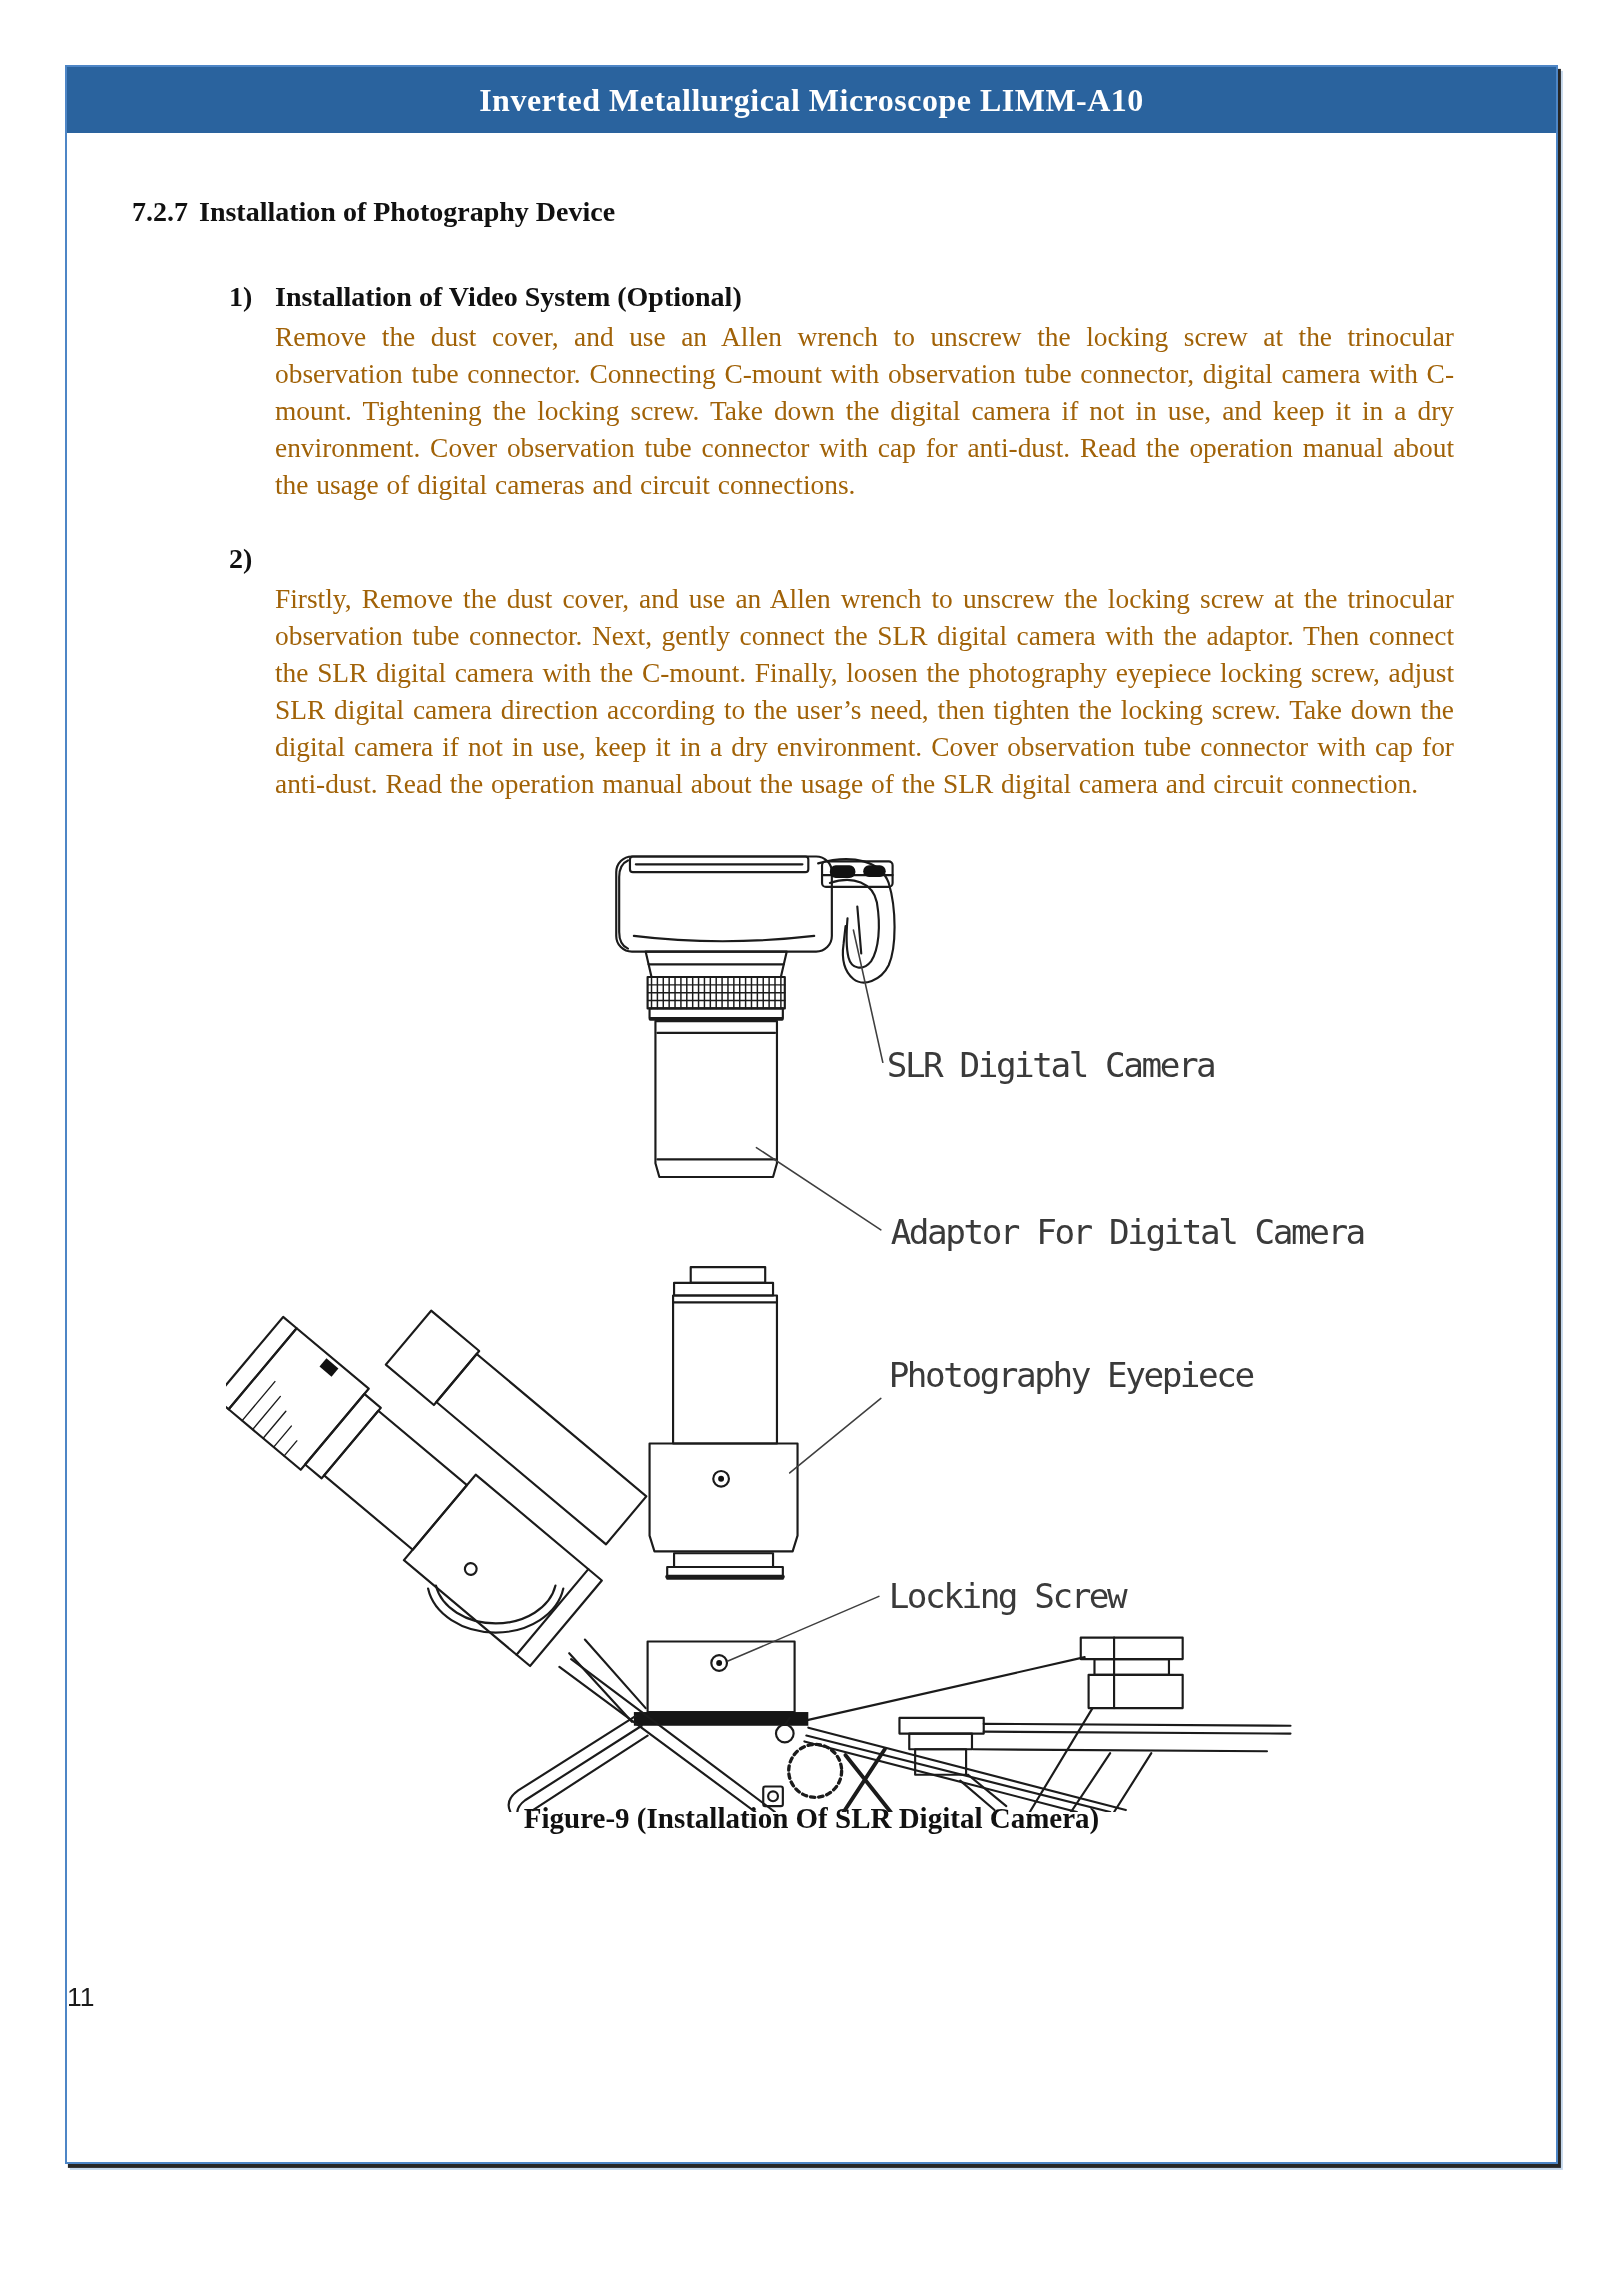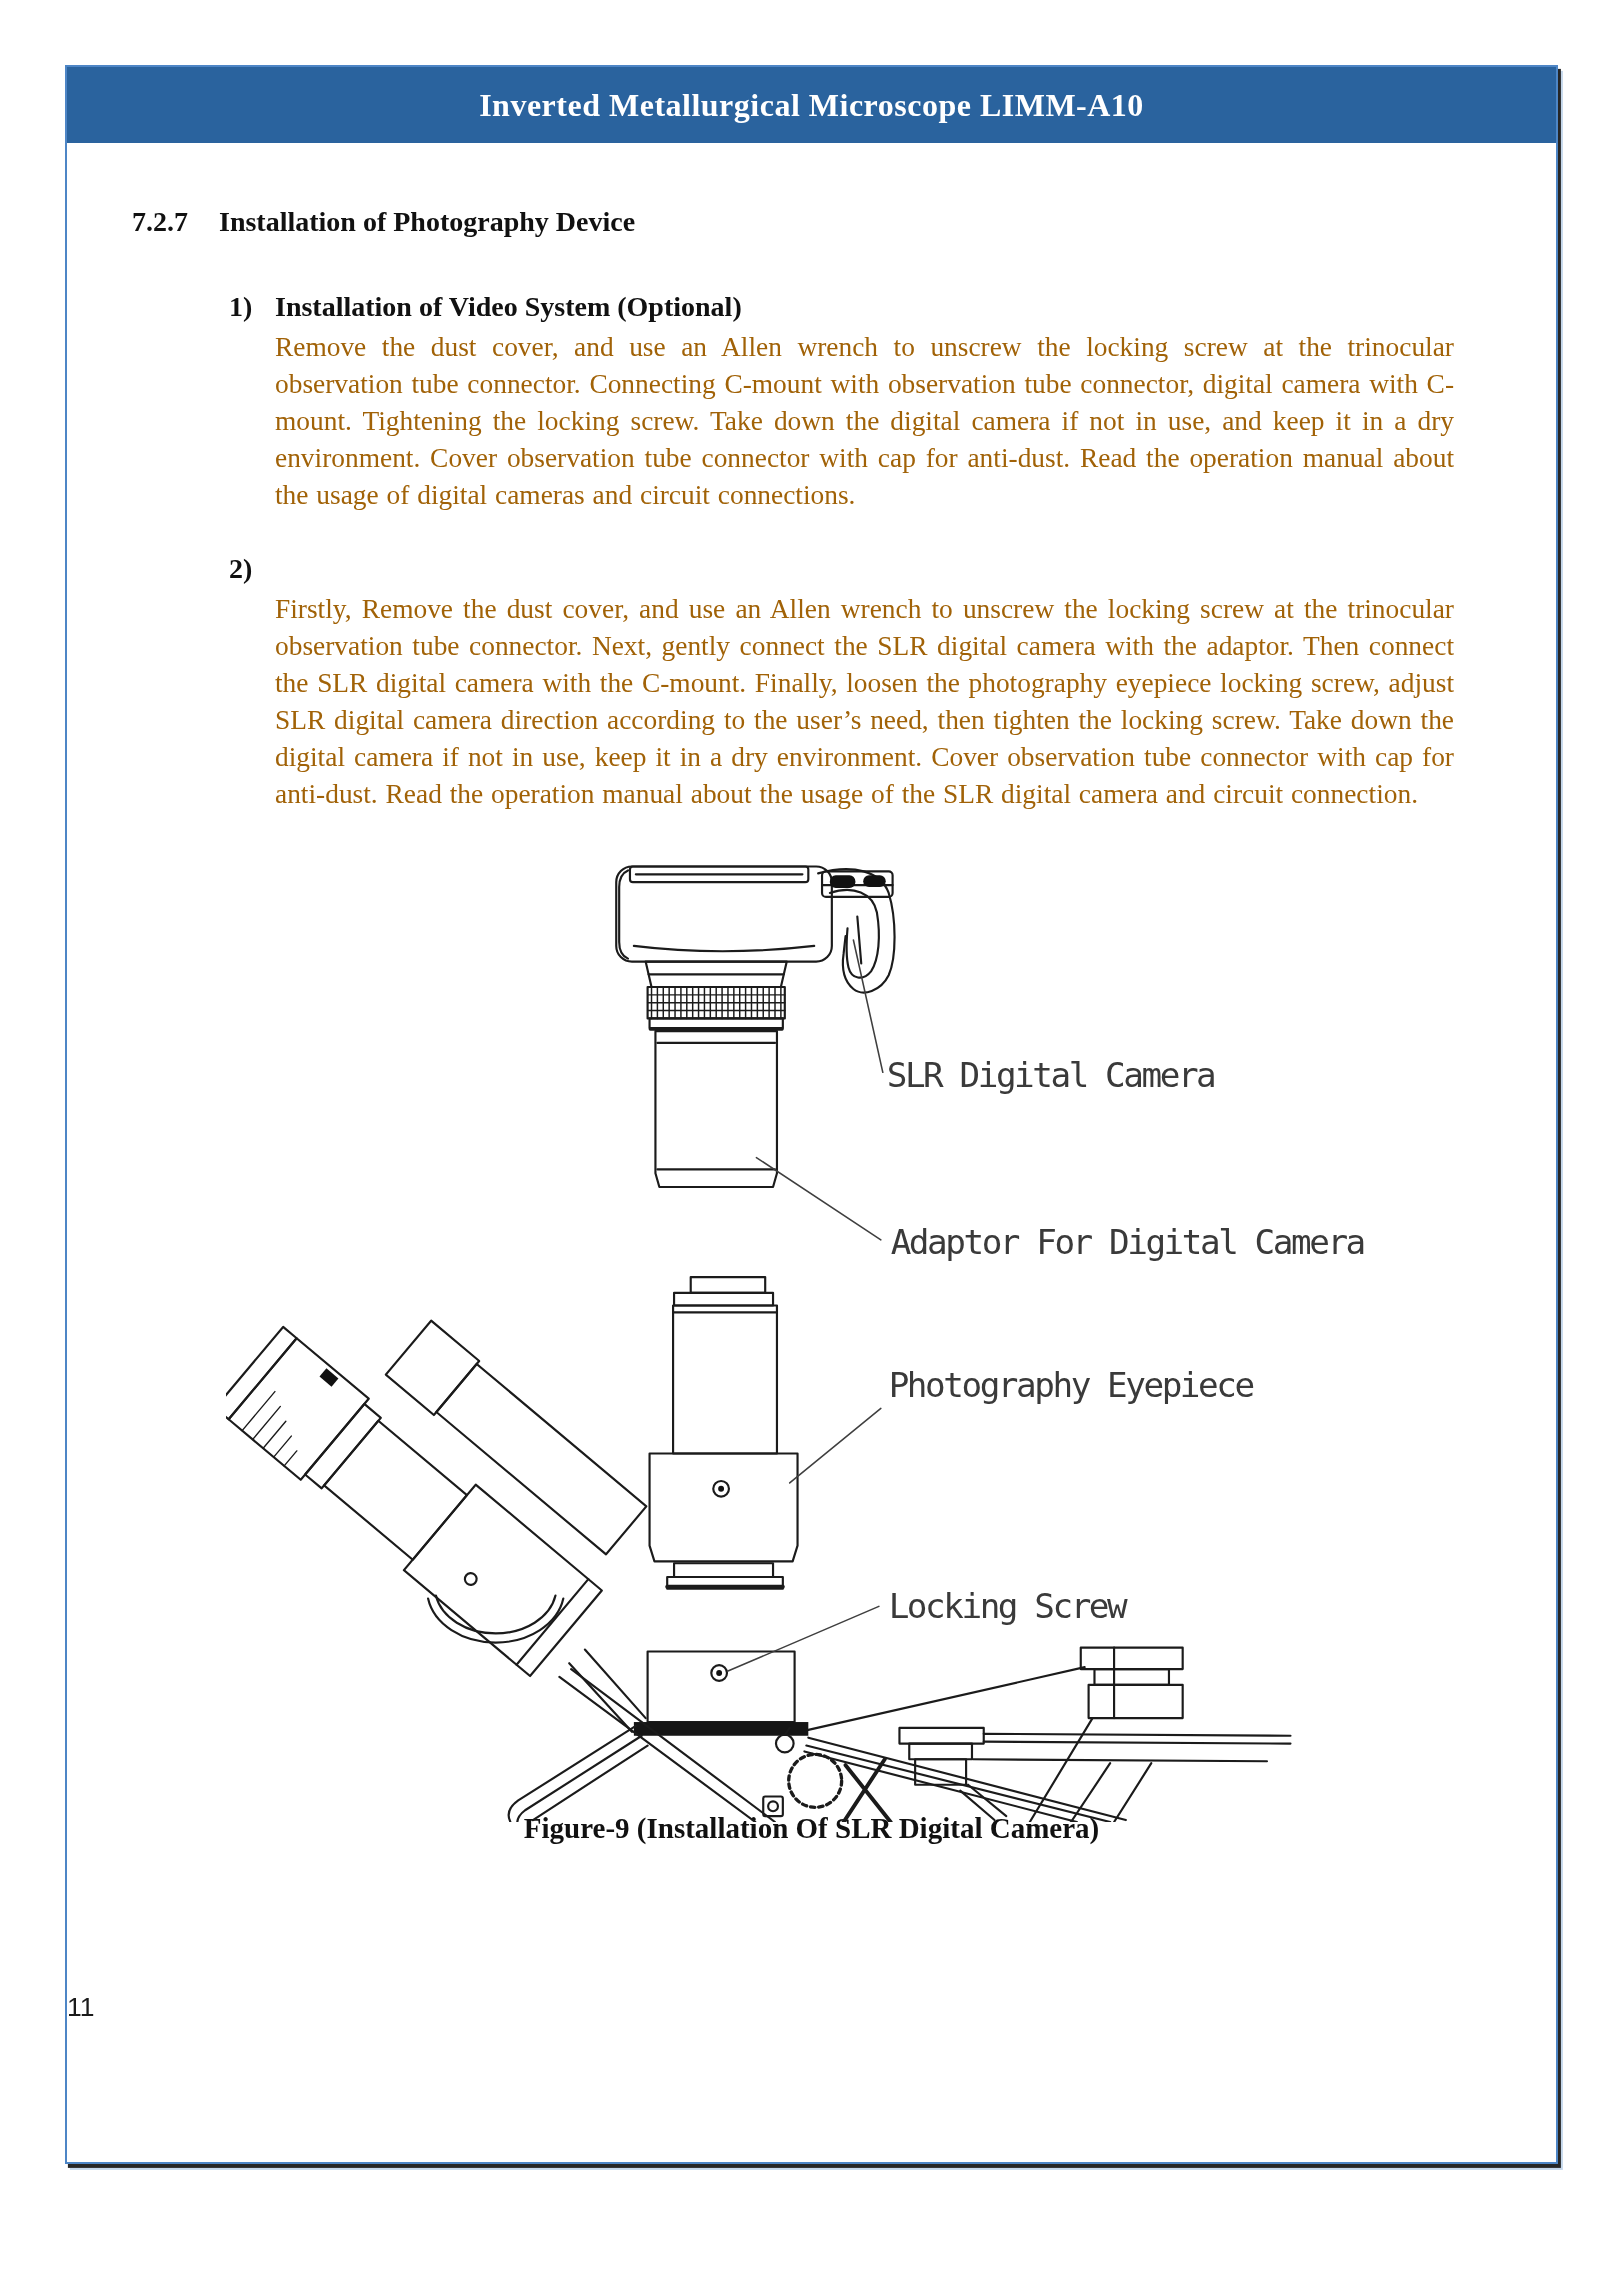--- a/index.html
+++ b/index.html
@@ -14,29 +14,29 @@
     width:1621px;height:2293px;position:relative;
     font-family:"Liberation Serif", serif;color:#111;
   }
   .page-frame{
     position:absolute;left:65px;top:65px;width:1493px;height:2099px;
     border:2px solid var(--frame-border);
     box-shadow:2.9px 3.9px 0 0 var(--frame-shadow-dark), 4.9px 5.9px 0 0 var(--frame-shadow-light);
     background:#fff;
   }
   .header-bar{
-    width:100%;height:76px;background:var(--header-bg);
+    width:100%;height:66px;background:var(--header-bg);
     display:flex;align-items:center;justify-content:center;
   }
   .header-title{
     color:#fff;font-size:32px;font-weight:bold;letter-spacing:0.5px;
     font-family:"Liberation Serif", serif;
   }
   .section-heading{
-    margin:63px 0 0 65px;display:flex;gap:31px;
+    margin:63px 0 0 65px;display:flex;gap:11px;
     font-size:28px;font-weight:bold;align-items:flex-end;
   }
   .item-heading{
     margin-left:162px;display:flex;
     font-size:28px;font-weight:bold;
   }
   .item-heading .num{width:46px;}
   .item-heading-1{margin-top:53px;}
   .item-heading-2{margin-top:39px;}
   .para{

